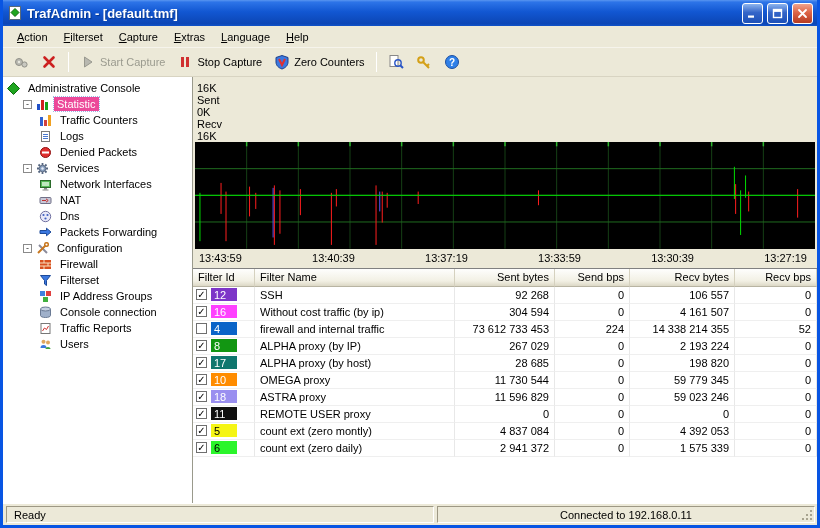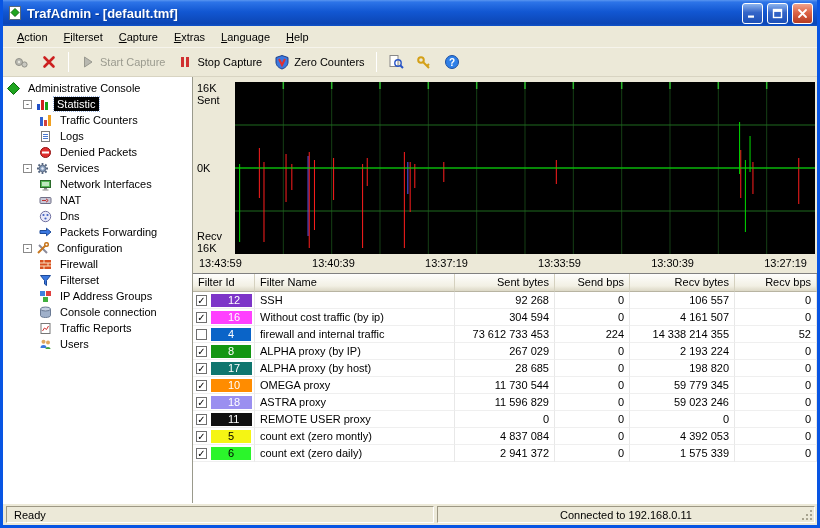--- a/index.html
+++ b/index.html
@@ -39,24 +39,24 @@
   
   .main { flex:1; display:flex; min-height:0; }
   .tree { width:190px; flex:0 0 190px; background:#fff; border-right:1px solid #9a9a8c; padding-top:3px; overflow:hidden; }
   .tree-row { display:flex; align-items:center; height:16px; white-space:nowrap; cursor:default; }
   .expander { width:9px; height:9px; flex:0 0 9px; border:1px solid #8a8a8a; background:#fff;
     display:inline-flex; align-items:center; justify-content:center; font-size:9px; line-height:7px;
     margin-right:4px; color:#333; }
   .ticon { width:14px; height:13px; flex:0 0 14px; margin-right:4px; display:inline-flex; }
   .ticon svg { display:block; }
   .tree-label { padding:1px 3px; }
-  .tree-row.selected .tree-label { background:#000000; color:#fff; outline:1px dotted #9cb6e4; }
+  .tree-row.selected .tree-label { background:#ec4899; color:#fff; outline:1px dotted #9cb6e4; }
 
   .content { flex:1; display:flex; flex-direction:column; min-width:0; background:#ece9d8; }
-  .chart-wrap { display:flex; padding:5px 2px 0 2px; }
+  .chart-wrap { display:flex; padding:5px 2px 0 2px;flex-direction:column; }
   .axis-col { width:40px; flex:0 0 40px; display:flex; flex-direction:column; justify-content:space-between;
     padding:0 2px; text-align:left; }
   .axis-col .mid { text-align:left; }
   .plot-svg { flex:1; height:172px; display:block; background:#000; }
   .times { display:flex; justify-content:space-between; padding:3px 10px 4px 6px; }
   .time-label { white-space:nowrap; }
 
   
   .table { flex:1; background:#fff; border-top:1px solid #808080; display:flex; flex-direction:column;
     overflow:hidden; --cols:62px 200px 100px 75px 105px 1fr; }
@@ -64,21 +64,21 @@
   .th { background:linear-gradient(#fefefd,#f2f0e4 70%,#dcd8c6); border-right:1px solid #d5d1bf;
     border-bottom:1px solid #b8b4a2; padding:2px 5px; white-space:nowrap; overflow:hidden; cursor:default; }
   .th.num { text-align:right; }
   .trow { display:grid; grid-template-columns:var(--cols); height:17px; }
   .td { border-right:1px solid #e8e8e8; border-bottom:1px solid #efefef; padding:0 5px; display:flex;
     align-items:center; white-space:nowrap; overflow:hidden; }
   .td.num { justify-content:flex-end; }
   .td.idcell { padding:0 2px 0 3px; gap:4px; }
   .cbx { width:11px; height:11px; flex:0 0 11px; border:1px solid #6f6f6f; background:#fff;
     display:inline-flex; align-items:center; justify-content:center; font-size:10px; line-height:9px; }
-  .swatch { min-width:26px; height:13px; display:inline-flex; align-items:center; padding:0 17px; }
+  .swatch { min-width:26px; height:13px; display:inline-flex; align-items:center; padding:0 3px; }
 
   
   .statusbar { height:22px; flex:0 0 22px; display:flex; gap:3px; padding:2px 2px 2px 3px;
     background:#ece9d8; border-top:1px solid #fff; }
   .spanel { border:1px solid; border-color:#9d9884 #ffffff #ffffff #9d9884; padding:1px 7px;
     display:flex; align-items:center; overflow:hidden; }
   .spanel.left { flex:1; }
   .spanel.right { width:378px; flex:0 0 378px; justify-content:center; position:relative; }
   .grip { position:absolute; right:0; bottom:0; width:13px; height:13px; }
 </style>

